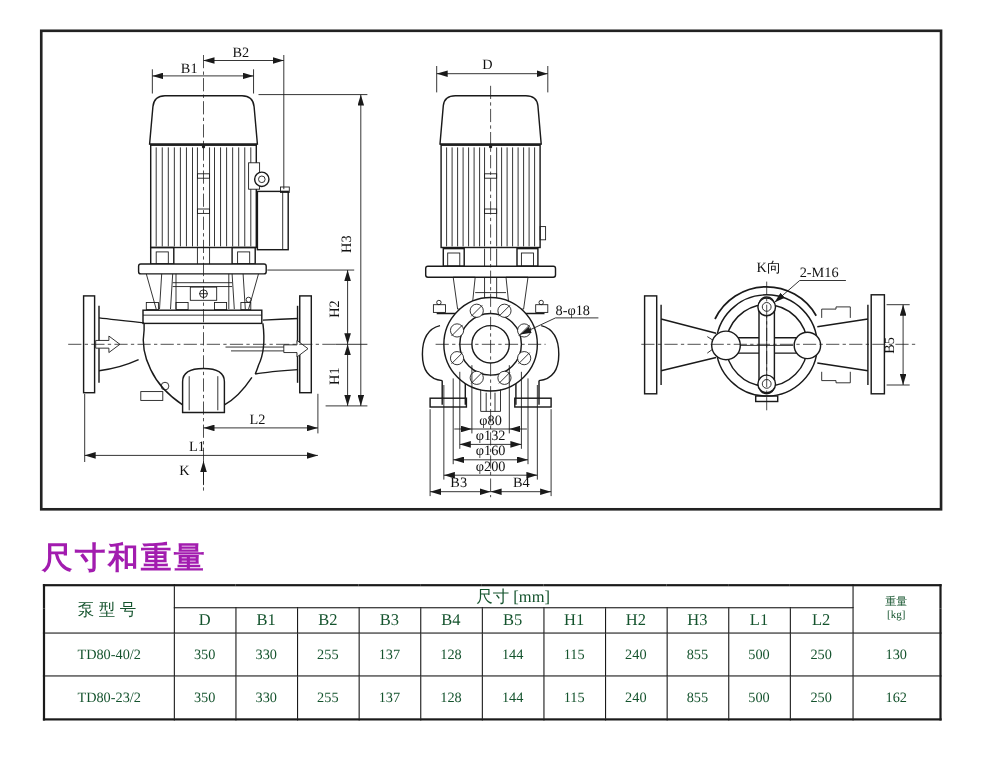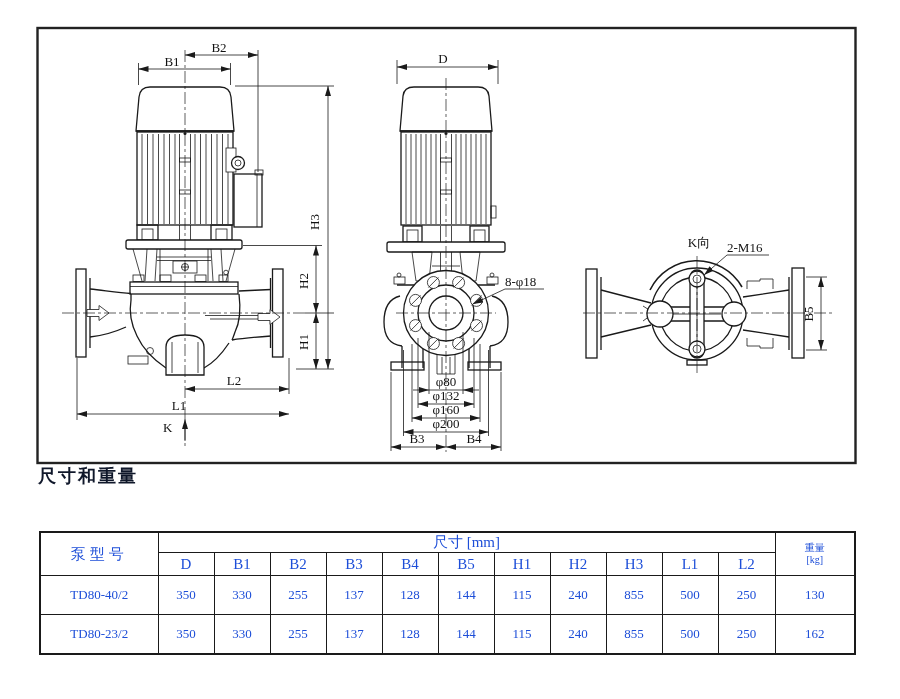--- a/index.html
+++ b/index.html
@@ -11,25 +11,25 @@
   .ol2{fill:none;stroke:#1a1a1a;stroke-width:1.6;}
   .thin{fill:none;stroke:#1a1a1a;stroke-width:0.8;}
   .wf{fill:#ffffff;stroke:#1a1a1a;stroke-width:1.3;}
   .wft{fill:#ffffff;stroke:#1a1a1a;stroke-width:0.8;}
   .cl{fill:none;stroke:#1a1a1a;stroke-width:0.7;stroke-dasharray:12 3 3 3;}
   .dim{fill:none;stroke:#1a1a1a;stroke-width:0.8;}
   .dt{font-family:"Liberation Serif",serif;font-size:13px;fill:#111;}
   .mid{text-anchor:middle;}
   .blk{fill:#1a1a1a;}
   
-  #sec-title{position:absolute;left:38px;top:464px;font-family:"DejaVu Sans",sans-serif;
-             font-weight:bold;font-size:18px;letter-spacing:2px;color:#0f172a;}
+  #sec-title{position:absolute;left:38px;top:488px;font-family:"DejaVu Sans",sans-serif;
+             font-weight:bold;font-size:28px;letter-spacing:2px;color:#a21caf;}
   
   #tbl{position:absolute;left:39px;top:531px;border-collapse:collapse;table-layout:fixed;
-       font-family:"Liberation Serif",serif;color:#1d4ed8;border:2px solid #1a1a1a;}
+       font-family:"Liberation Serif",serif;color:#14532d;border:2px solid #1a1a1a;}
   #tbl th,#tbl td{border:1px solid #1a1a1a;text-align:center;vertical-align:middle;
        font-weight:normal;padding:0;}
   #tbl .hd1{height:20px;font-size:15px;}
   #tbl .hd2 th{height:22px;font-size:15px;}
   #tbl tbody td{height:38px;font-size:13px;}
   #tbl .model-h{font-size:15px;letter-spacing:4px;}
   #tbl .wcol div{line-height:1.25;font-size:10px;}
 </style>
 </head>
 <body>

